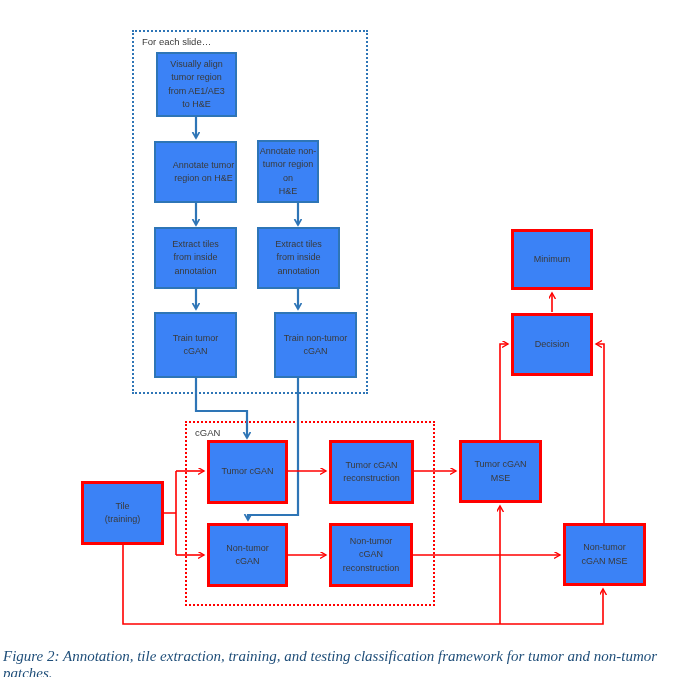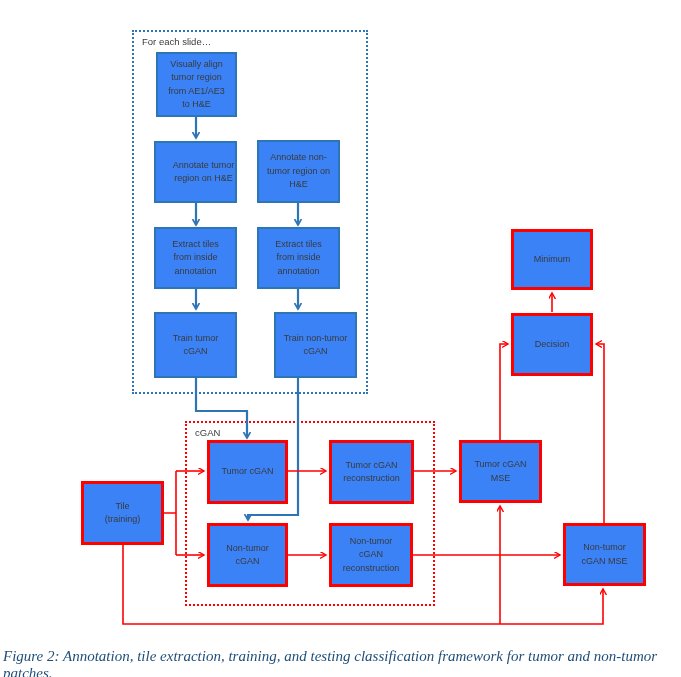--- a/index.html
+++ b/index.html
@@ -116,21 +116,21 @@
     <path d="M604,514 L604,335 L596,335" class="wire-red" stroke-width="1.6" marker-end="url(#arrow-red)"></path>
     <path d="M552,303 L552,284" class="wire-red" stroke-width="1.6" marker-end="url(#arrow-red)"></path>
   </svg>
 
   <div class="box box-blue" style="left:156px; top:43px; width:81px; height:65px;">Visually align
 tumor region
 from AE1/AE3
 to H&amp;E</div>
   <div class="box box-blue" style="left:154px; top:132px; width:83px; height:62px;padding-left:16px;">Annotate tumor
 region on H&amp;E</div>
-  <div class="box box-blue" style="left:257px; top:131px; width:83px; height:63px;">Annotate non-
+  <div class="box box-blue" style="left:257px; top:131px; width:62px; height:63px;">Annotate non-
 tumor region on
 H&amp;E</div>
   <div class="box box-blue" style="left:154px; top:218px; width:83px; height:62px;">Extract tiles
 from inside
 annotation</div>
   <div class="box box-blue" style="left:257px; top:218px; width:83px; height:62px;">Extract tiles
 from inside
 annotation</div>
   <div class="box box-blue" style="left:154px; top:303px; width:83px; height:66px;">Train tumor
 cGAN</div>

